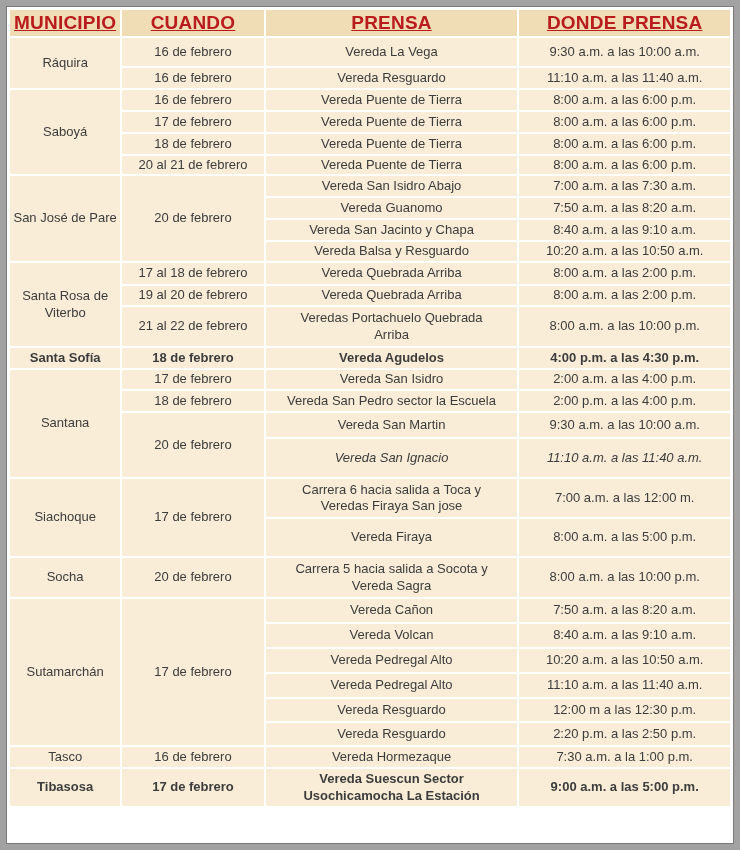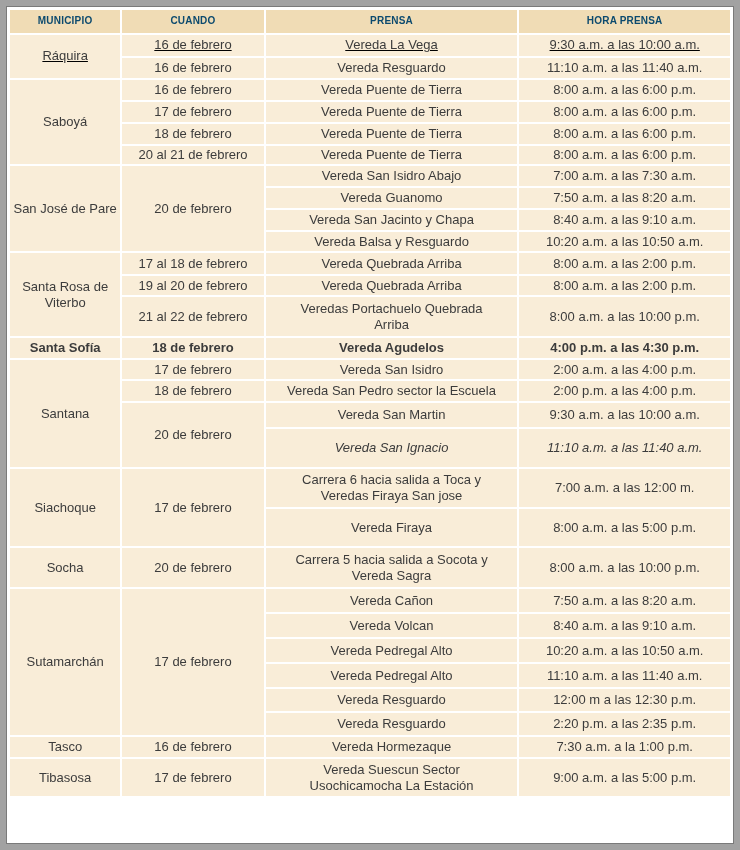--- a/index.html
+++ b/index.html
@@ -31,25 +31,26 @@
     vertical-align: middle;
     padding: 1px 3px;
     font-size: 13px;
     color: var(--text, #3c3c3c);
     overflow: hidden;
     white-space: pre-line;
     line-height: 1.25;
   }
   table.schedule th {
     background: var(--header-bg, #f0dcb5);
-    color: #0c4a6e;
+    color: #b91c1c;
     font-weight: bold;
     height: 21px;
-    font-size: 10px;
+    font-size: 19px;
     letter-spacing: 0.2px;
+    text-decoration: underline;
   }
   table.schedule td {
     background: var(--row-bg, #f9edd8);
   }
   col.c-municipio { width: 112px; }
   col.c-cuando    { width: 143px; }
   col.c-donde     { width: 253px; }
   col.c-hora      { width: 212px; }
 </style>
 </head>
@@ -61,25 +62,25 @@
       <col class="c-municipio">
       <col class="c-cuando">
       <col class="c-donde">
       <col class="c-hora">
     </colgroup>
     <thead>
       <tr>
         <th>MUNICIPIO</th>
         <th>CUANDO</th>
         <th>PRENSA</th>
-        <th>HORA PRENSA</th>
+        <th>DONDE PRENSA</th>
       </tr>
     </thead>
     <tbody>
-        <tr style="height: 23px; text-decoration: underline;">
+        <tr style="height: 30px;">
           <td rowspan="2">Ráquira</td>
           <td>16 de febrero</td>
           <td>Vereda La Vega</td>
           <td>9:30 a.m. a las 10:00 a.m.</td>
         </tr>
         <tr style="height: 22px;">
           <td>16 de febrero</td>
           <td>Vereda Resguardo</td>
           <td>11:10 a.m. a las 11:40 a.m.</td>
         </tr>
@@ -200,29 +201,29 @@
         <tr style="height: 25px;">
           <td>Vereda Pedregal Alto</td>
           <td>11:10 a.m. a las 11:40 a.m.</td>
         </tr>
         <tr style="height: 24px;">
           <td>Vereda Resguardo</td>
           <td>12:00 m a las 12:30 p.m.</td>
         </tr>
         <tr style="height: 24px;">
           <td>Vereda Resguardo</td>
-          <td>2:20 p.m. a las 2:35 p.m.</td>
+          <td>2:20 p.m. a las 2:50 p.m.</td>
         </tr>
         <tr style="height: 22px;">
           <td rowspan="1">Tasco</td>
           <td>16 de febrero</td>
           <td>Vereda Hormezaque</td>
           <td>7:30 a.m. a la 1:00 p.m.</td>
         </tr>
-        <tr style="height: 39px;">
+        <tr style="height: 39px; font-weight: bold;">
           <td rowspan="1">Tibasosa</td>
           <td>17 de febrero</td>
           <td>Vereda Suescun Sector
 Usochicamocha La Estación</td>
           <td>9:00 a.m. a las 5:00 p.m.</td>
         </tr>
       </tbody>
   </table>
 </div>
 

